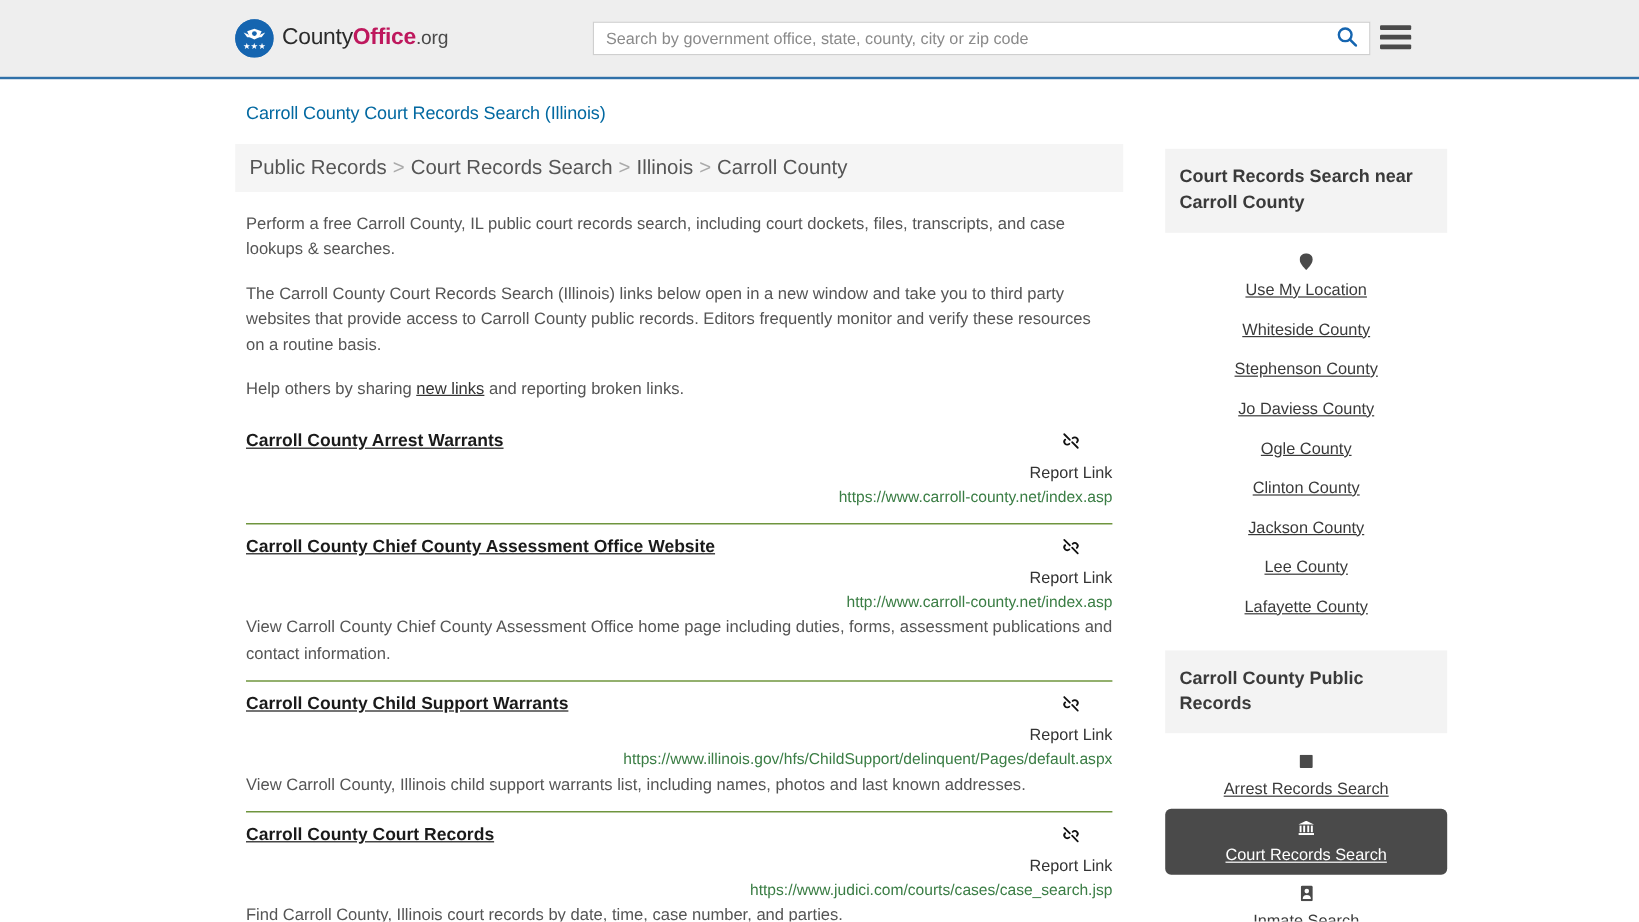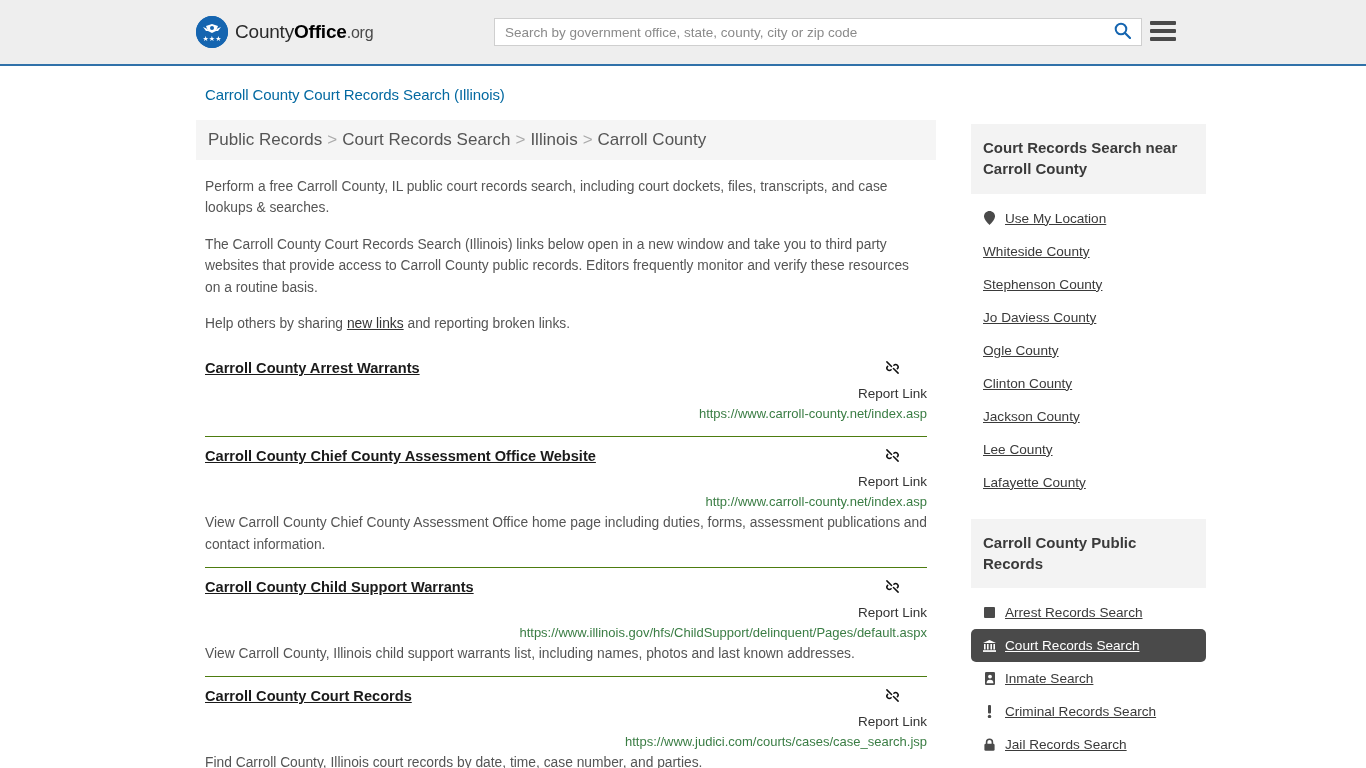--- a/index.html
+++ b/index.html
@@ -33,21 +33,21 @@
     position: relative;
     flex: 0 0 auto;
   }
   .logo-mark svg { position: absolute; left: 0; top: 0; }
   .logo-text {
     font-size: 19px;
     letter-spacing: -0.2px;
     white-space: nowrap;
   }
   .logo-text .t-county { color: #2b2b2b; font-weight: 400; }
-  .logo-text .t-office { color: #000000; font-weight: 700; text-align: right; }
+  .logo-text .t-office { color: #be185d; font-weight: 700; text-align: right; }
   .logo-text .t-org { color: #4a4a4a; font-weight: 400; font-size: 16px; }
 
   .search-wrap {
     position: absolute;
     left: 494px;
     top: 18px;
     width: 648px;
     height: 28px;
     background: #ffffff;
     border: 1px solid #cfcfcf;
@@ -188,20 +188,21 @@
     line-height: 1.42;
   }
   .side-list { padding: 8px 0 0 0; }
   .side-item {
     display: flex;
     align-items: center;
     gap: 9px;
     padding: 9px 12px;
     font-size: 13.6px;
     border-radius: 5px;
+    flex-direction: column;
   }
   .side-item a {
     color: #3a3a3a;
     text-decoration: underline;
     cursor: pointer;
   }
   .side-item.active {
     background: #4a4a4a;
   }
   .side-item.active a { color: #ffffff; }

